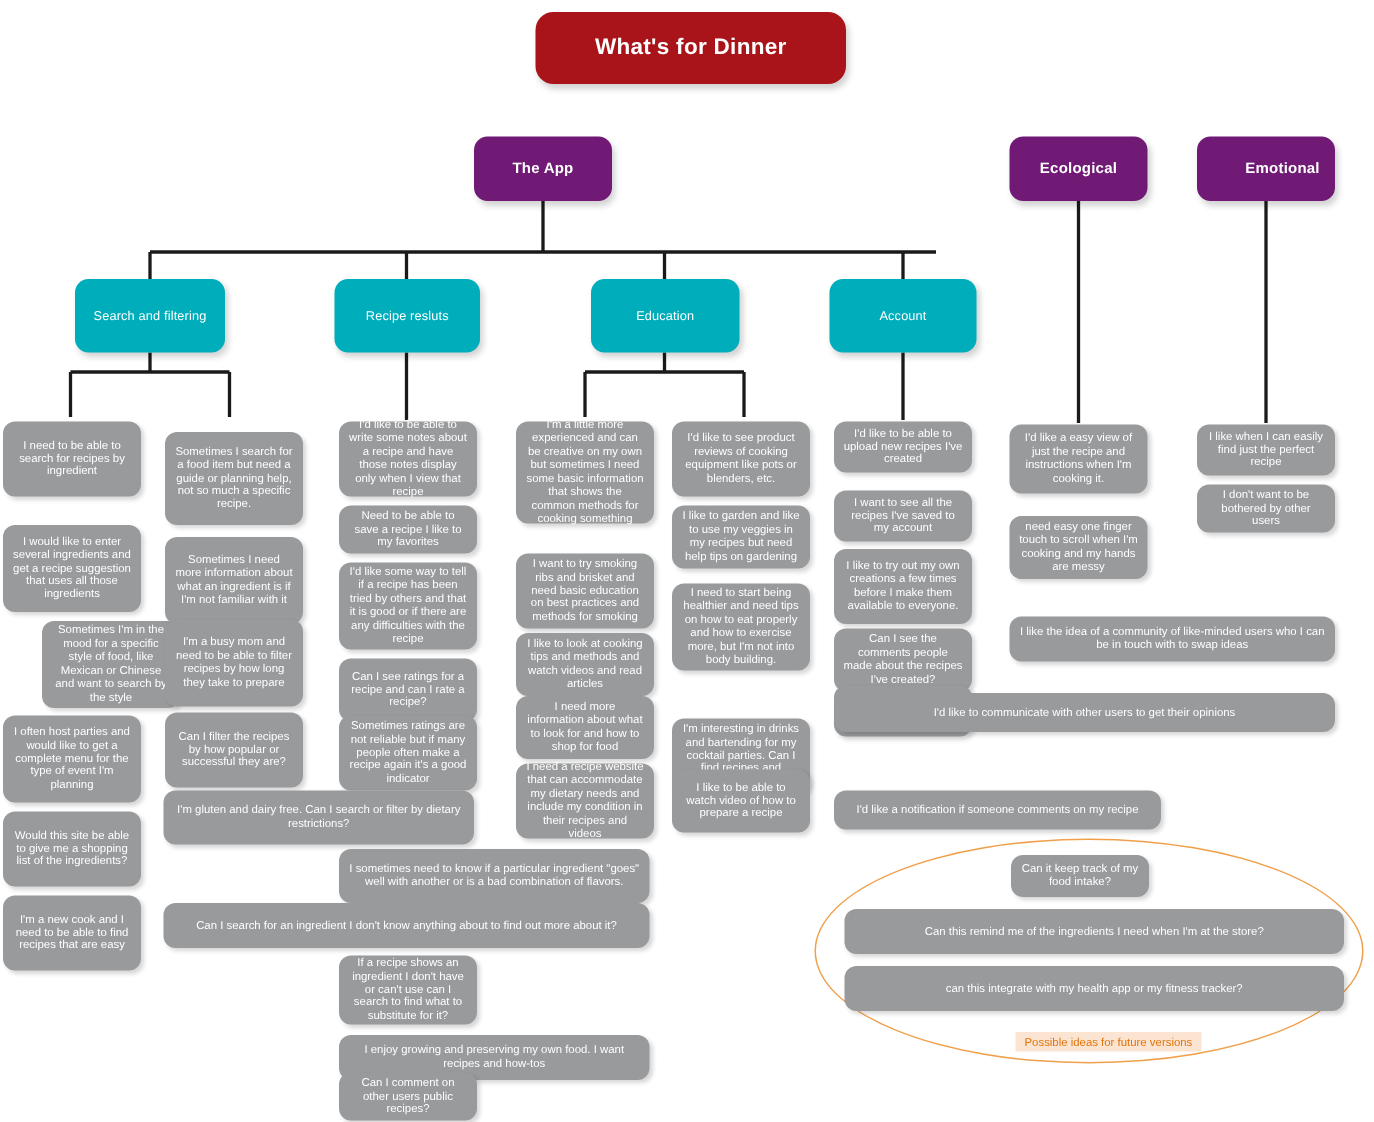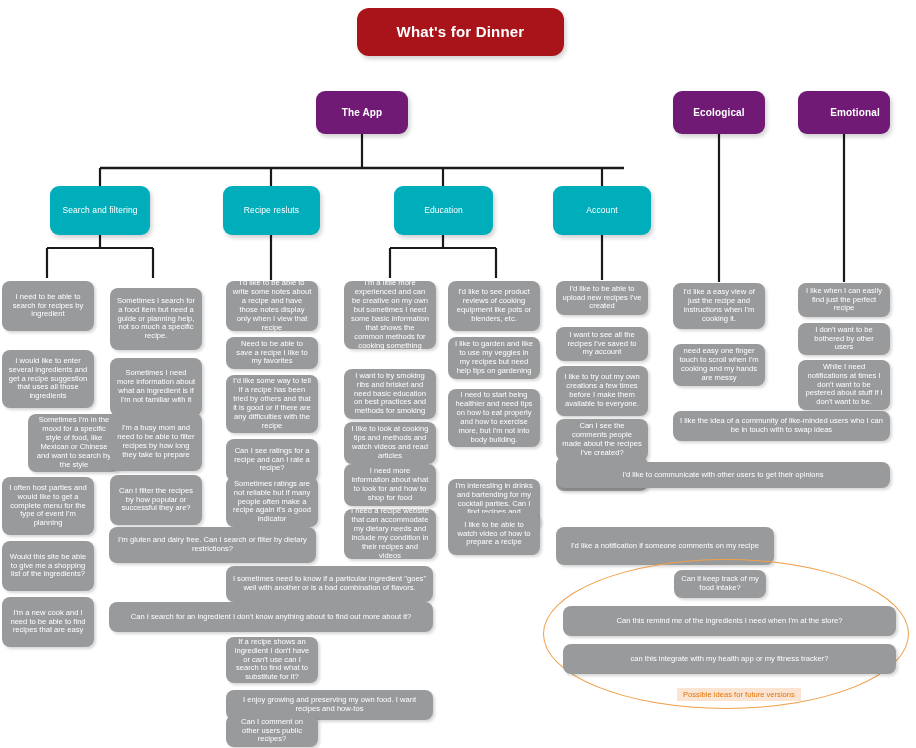--- a/index.html
+++ b/index.html
@@ -245,23 +245,20 @@
   <div class="node leaf" style="left:673px; top:344px; width:92px; height:42px;">
     <span>need easy one finger touch to scroll when I'm cooking and my hands are messy</span>
   </div>
 
   <div class="node leaf" style="left:798px; top:283px; width:92px; height:34px;">
     <span>I like when I can easily find just the perfect recipe</span>
   </div>
   <div class="node leaf" style="left:798px; top:323px; width:92px; height:32px;">
     <span>I don't want to be bothered by other users</span>
   </div>
-  <div class="node leaf" style="left:798px; top:360px; width:92px; height:50px;">
-    <span>While I need notifications at times I don't want to be pestered about stuff if I don't want to be.</span>
-  </div>
 
   <div class="node leaf" style="left:109px; top:527px; width:207px; height:36px;">
     <span>I'm gluten and dairy free. Can I search or filter by dietary restrictions?</span>
   </div>
   <div class="node leaf" style="left:226px; top:566px; width:207px; height:36px;">
     <span>I sometimes need to know if a particular ingredient "goes" well with another or is a bad combination of flavors.</span>
   </div>
   <div class="node leaf" style="left:109px; top:602px; width:324px; height:30px;">
     <span>Can I search for an ingredient I don't know anything about to find out more about it?</span>
   </div>
@@ -273,21 +270,21 @@
   </div>
   <div class="node leaf" style="left:226px; top:715px; width:92px; height:32px;">
     <span>Can I comment on other users public recipes?</span>
   </div>
   <div class="node leaf" style="left:673px; top:411px; width:217px; height:30px;">
     <span>I like the idea of a community of like-minded users who I can be in touch with to swap ideas</span>
   </div>
   <div class="node leaf" style="left:556px; top:462px; width:334px; height:26px;">
     <span>I'd like to communicate with other users to get their opinions</span>
   </div>
-  <div class="node leaf" style="left:556px; top:527px; width:218px; height:38px;">
+  <div class="node leaf" style="left:556px; top:527px; width:218px; height:26px;">
     <span>I'd like a notification if someone comments on my recipe</span>
   </div>
 
   <div class="ellipse" style="left:543px; top:559px; width:364px; height:148px;"></div>
 
   <div class="node leaf" style="left:674px; top:570px; width:92px; height:28px;">
     <span>Can it keep track of my food intake?</span>
   </div>
   <div class="node leaf" style="left:563px; top:606px; width:333px; height:30px;">
     <span>Can this remind me of the ingredients I need when I'm at the store?</span>

